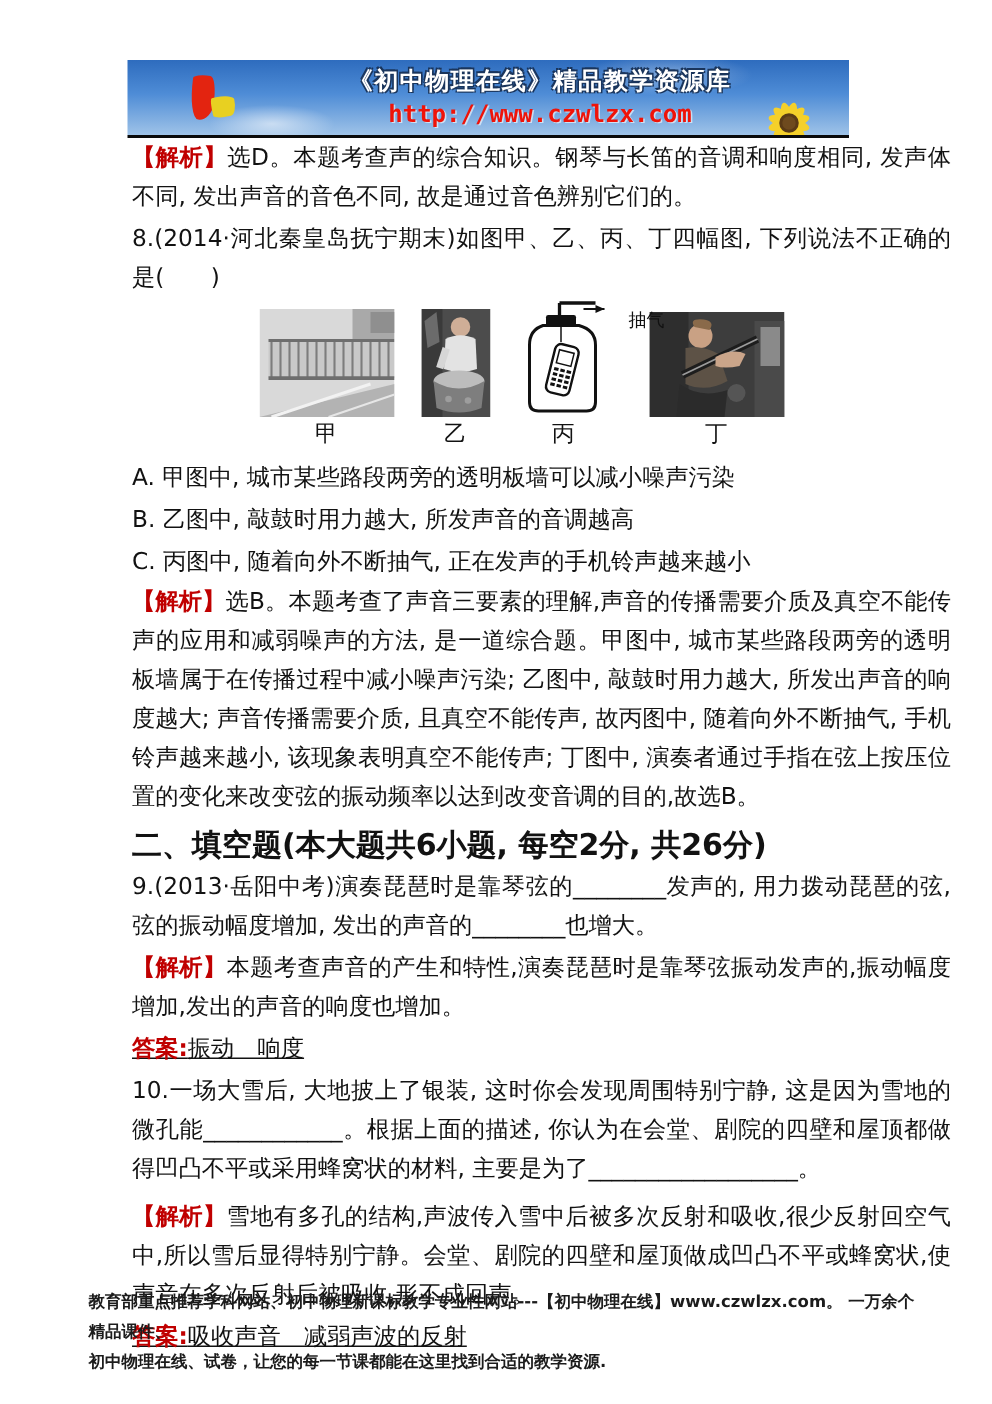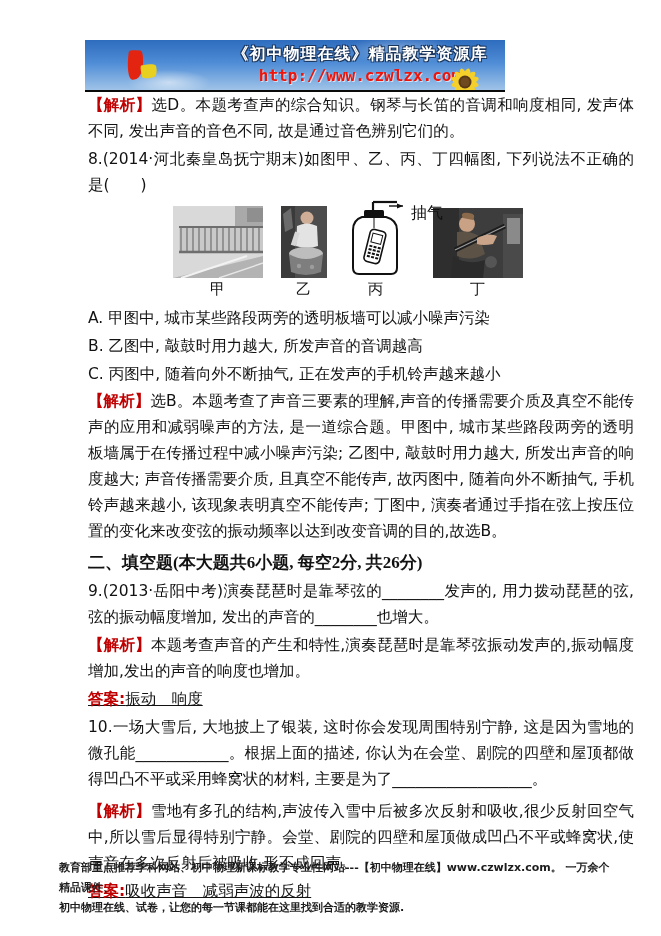--- a/index.html
+++ b/index.html
@@ -1,56 +1,56 @@
 <!DOCTYPE html>
 <html><head>
 <meta charset="utf-8">
 <style>
   html,body{margin:0;padding:0;background:#fff;}
   .page{position:relative;width:661px;height:936px;background:#fff;overflow:hidden;
         font-family:"DejaVu Sans","Liberation Sans",sans-serif;color:#121212;}
 
   
-  .banner{position:absolute;left:85px;top:40px;width:420px;height:50px;overflow:hidden;
+  .banner{position:absolute;left:85px;top:40px;width:464px;height:50px;overflow:hidden;
           border-bottom:2px solid #0a0a0a;
           background:
             radial-gradient(60px 18px at 20% 85%, rgba(255,255,255,.55), rgba(255,255,255,0) 70%),
             radial-gradient(80px 20px at 75% 20%, rgba(255,255,255,.35), rgba(255,255,255,0) 70%),
-            linear-gradient(180deg,#2e6cbe 0%,#4e8cd6 45%,#9fc3e8 100%);}
+            linear-gradient(180deg,#2e6cbe 0%,#4e8cd6 45%,#9fc3e8 100%); padding-left: 17px;}
   .banner-title{position:absolute;left:110px;top:4px;width:330px;text-align:center;
                 color:#fff;font-weight:bold;font-size:16px;letter-spacing:1px;
                 text-shadow:1px 1px 0 #1a355c,-1px -1px 0 #1a355c,1px -1px 0 #1a355c,-1px 1px 0 #1a355c;}
   .banner-url{position:absolute;left:110px;top:26px;width:330px;text-align:center;
               color:#ef1309;font-weight:bold;font-size:16px;
               font-family:"DejaVu Sans Mono","Liberation Mono",monospace;
               text-shadow:1px 1px 0 rgba(255,255,255,.6);}
   .logo{position:absolute;left:40px;top:6px;width:40px;height:42px;}
   .logo .flame{position:absolute;left:2px;top:4px;width:16px;height:30px;background:#e32410;
                border-radius:70% 30% 55% 45% / 10% 60% 40% 90%;transform:rotate(8deg);}
   .logo .check{position:absolute;left:16px;top:18px;width:16px;height:14px;background:#efd javascript;
                background:#e8d021;border-radius:10% 80% 30% 60% / 60% 30% 80% 20%;transform:rotate(-12deg);}
   .sunflower{position:absolute;right:12px;bottom:-8px;width:46px;height:42px;}
 
   
   .content{position:absolute;left:60px;top:92px;width:546px;font-size:15.5px;line-height:26px;
            text-align:justify;margin-left:28px;}
   .para{margin:0 0 2px 0;}
   .red{color:#c00000;font-weight:bold;}
   .opt{line-height:28px;}
-  .sec-head{font-weight:bold;font-size:17px;margin:6px 0 2px 0;font-family:Liberation Serif, serif;}
+  .sec-head{font-weight:bold;font-size:20px;margin:6px 0 2px 0;}
   .ans-line{line-height:26px;text-decoration:underline;}
 
   
   .figs{display:flex;align-items:flex-end;margin:6px 0 4px 85px;height:96px;}
   .fig{display:flex;flex-direction:column;align-items:center;}
   .fig-label{font-size:15px;line-height:22px;letter-spacing:1px;}
   .fig-jia{margin-right:18px;}
   .fig-yi{margin-right:18px;}
   .fig-bing{margin-right:26px;position:relative;}
-  .fig-callout{position:absolute;right:-36px;top:2px;font-size:16px;color:#111;white-space:nowrap;}
+  .fig-callout{position:absolute;right:-36px;top:2px;font-size:12px;color:#111;white-space:nowrap;}
 
   
   .footer{position:absolute;left:59px;top:858px;width:558px;font-size:11px;line-height:20px;
           font-weight:bold;color:#1c1c1c;letter-spacing:0;}
 </style>
 </head>
 <body>
 
 <div class="page">
 

